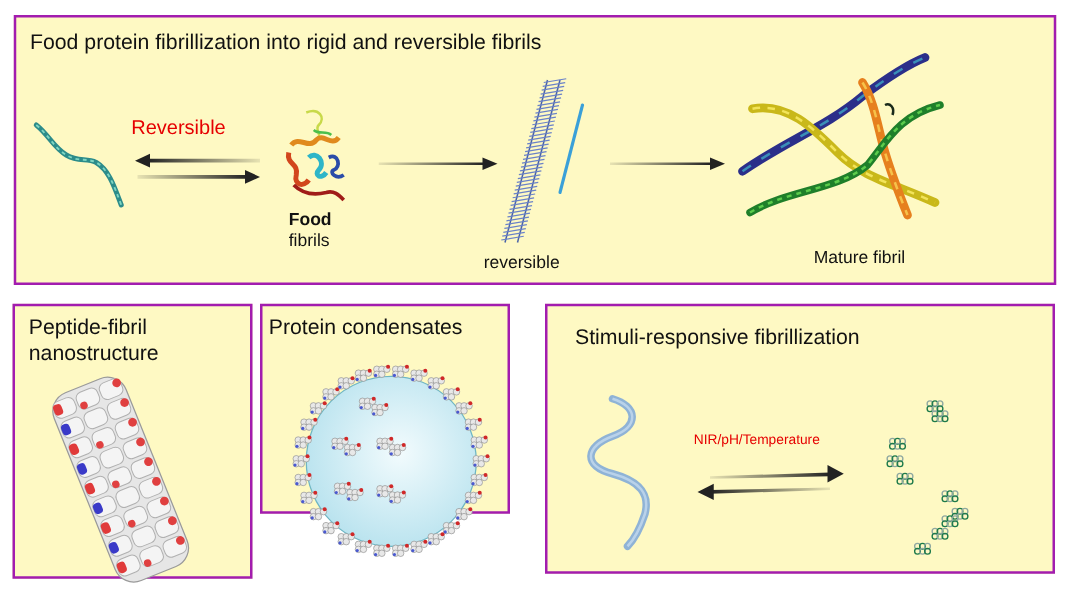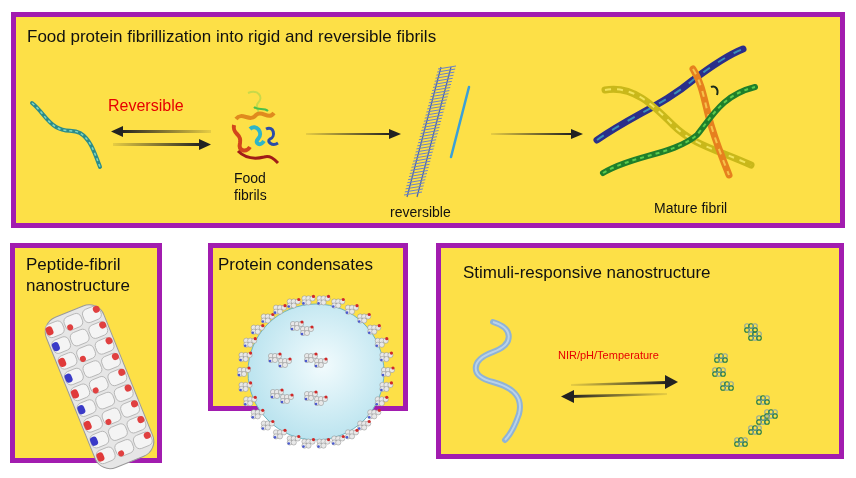--- a/index.html
+++ b/index.html
@@ -1,19 +1,19 @@
 <!DOCTYPE html>
 <html><head>
 <meta charset="utf-8">
 <style>
   html,body{margin:0;padding:0;background:#fff;}
   body{width:856px;height:478px;position:relative;overflow:hidden;font-family:"Liberation Sans",sans-serif;color:#111;}
-  .panel{position:absolute;border:5px solid #a21caf;background:#fde047;box-sizing:border-box;}
+  .panel{position:absolute;border:2px solid #a21caf;background:#fef9c3;box-sizing:border-box;}
   #p-top{left:11px;top:12px;width:834px;height:216px;}
-  #p-pep{left:10px;top:243px;width:152px;height:220px;}
+  #p-pep{left:10px;top:243px;width:192px;height:220px;}
   #p-cond{left:208px;top:243px;width:200px;height:168px;}
   #p-stim{left:436px;top:243px;width:408px;height:216px;}
   .title{position:absolute;font-size:17px;line-height:20px;color:#111;}
   .lbl{position:absolute;font-size:14px;line-height:17px;color:#111;}
   .red{color:#e60000;}
   svg{position:absolute;overflow:visible;}
 </style>
 </head>
 <body>
 
@@ -46,21 +46,21 @@
 
   <svg style="left:212px;top:72px;" width="60" height="80" viewBox="0 0 60 80">
     <path d="M20 4 C30 0,36 8,30 14 C26 18,34 22,28 26" fill="none" stroke="#c8d94a" stroke-width="2"></path>
     <path d="M8 30 C14 22,22 34,28 26 C34 20,40 32,46 24" fill="none" stroke="#e08a1e" stroke-width="4"></path>
     <path d="M6 36 C4 46,14 44,12 54 C10 62,18 64,22 58" fill="none" stroke="#d2461c" stroke-width="4"></path>
     <path d="M22 40 C28 34,36 44,30 50 C26 54,32 58,36 52" fill="none" stroke="#2eb5c8" stroke-width="4"></path>
     <path d="M38 40 C46 36,48 48,42 50 C38 52,44 58,50 54" fill="none" stroke="#2a4ca8" stroke-width="3"></path>
     <path d="M10 62 C18 70,28 70,36 68 C42 66,46 70,50 74" fill="none" stroke="#a01c18" stroke-width="3"></path>
     <path d="M26 18 C30 22,36 18,40 22" fill="none" stroke="#4bbf4b" stroke-width="2"></path>
   </svg>
-  <div class="lbl" style="left:218px;top:153px;">Food</div>
+  <div class="lbl" style="left:218px;top:153px;font-weight:bold;">Food</div>
   <div class="lbl" style="left:218px;top:170px;">fibrils</div>
 
   <svg style="left:290px;top:111px;" width="95" height="12" viewBox="0 0 95 12">
     <defs>
         <linearGradient id="g2" x1="0" x2="1">
           <stop offset="0" stop-color="#222" stop-opacity="0.1"></stop>
           <stop offset="1" stop-color="#222"></stop>
         </linearGradient>
       </defs>
     <rect x="0" y="5" width="84" height="2" fill="url(#g2)"></rect>
@@ -576,21 +576,21 @@
           <circle cx="82" cy="117" r="2.6" fill="#e8e8e8" stroke="#8a8a8a" stroke-width="0.5"></circle>
           <circle cx="86" cy="117" r="2.6" fill="#e8e8e8" stroke="#8a8a8a" stroke-width="0.5"></circle>
           <circle cx="91" cy="111" r="1.6" fill="#d02828"></circle>
           <circle cx="81" cy="118" r="1.3" fill="#4a5ad0"></circle>
         </g>
       </g>
   </svg>
 </div>
 
 <div class="panel" id="p-stim">
-  <div class="title" style="left:22px;top:15px;">Stimuli-responsive nanostructure</div>
+  <div class="title" style="left:22px;top:15px;">Stimuli-responsive fibrillization</div>
   <svg style="left:22px;top:70px;" width="80" height="125" viewBox="0 0 80 125">
     <path d="M30 4 C50 10,52 26,30 34 C8 42,6 58,30 64 C52 70,60 80,56 96 C52 108,48 116,42 122" fill="none" stroke="#8fb3d6" stroke-width="6" stroke-linecap="round"></path>
     <path d="M30 4 C50 10,52 26,30 34 C8 42,6 58,30 64 C52 70,60 80,56 96 C52 108,48 116,42 122" fill="none" stroke="#b9d2ea" stroke-width="2"></path>
   </svg>
   <div class="lbl red" style="left:117px;top:99px;font-size:11px;">NIR/pH/Temperature</div>
   <svg style="left:120px;top:125px;" width="118" height="35" viewBox="0 0 118 35">
     <defs>
       <linearGradient id="g4" x1="0" x2="1">
           <stop offset="0" stop-color="#222" stop-opacity="0.1"></stop>
           <stop offset="1" stop-color="#222"></stop>

